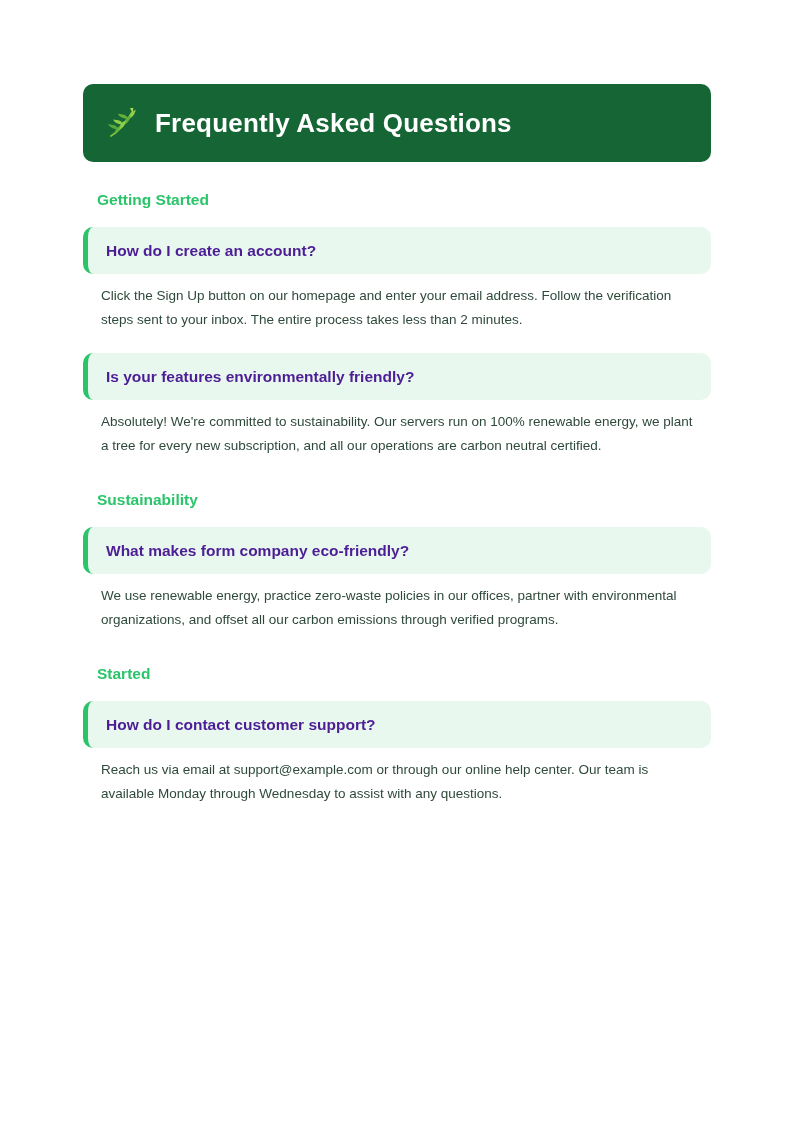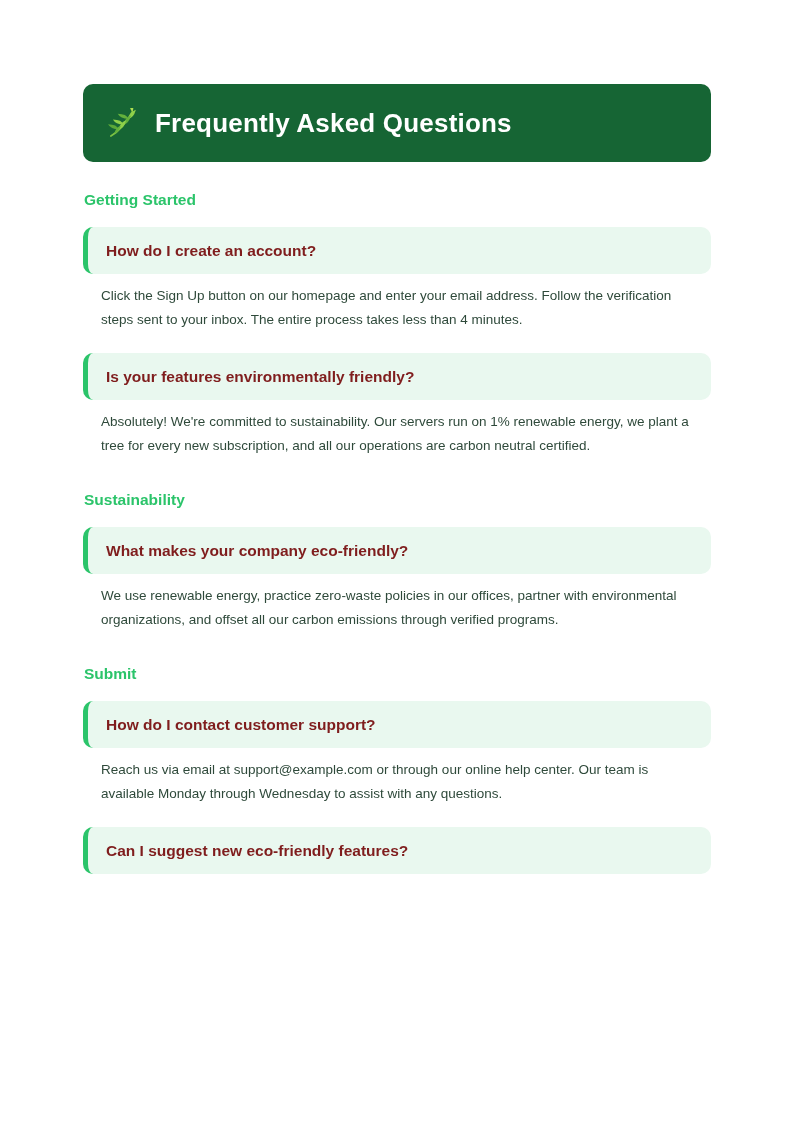--- a/index.html
+++ b/index.html
@@ -28,31 +28,31 @@
     color: #ffffff;
     font-size: 26px;
     font-weight: bold;
     letter-spacing: 0.2px;
   }
   .section-heading {
     color: #2bc46a;
     font-size: 15.5px;
     font-weight: bold;
     line-height: 18px;
-    margin: 33px 0 18px 1px;
+    margin: 33px 0 18px 14px;
   }
   .section-heading.first { margin-top: 29px; }
   .qa-card {
     background: #e9f8ef;
     border-left: 5px solid #2bc46a;
     border-radius: 10px;
     padding: 15px 18px;
   }
   .question {
-    color: #7f1d1d;
+    color: #4c1d95;
     font-size: 15.5px;
     font-weight: bold;
     line-height: 17px;
   }
   .answer {
     margin: 10px 0 21px 0;
     padding-left: 18px;
     color: #2e493a;
     font-size: 13.5px;
     line-height: 24px;
@@ -77,39 +77,36 @@
       <path d="M0 0 Q4 -5.5 9 -5 Q4.5 1.2 0 0 Z" fill="#63b13c" transform="translate(7.5,26) rotate(-20)"></path>
     </svg>
     <h1 class="header-title">Frequently Asked Questions</h1>
   </div>
 
   <h2 class="section-heading first">Getting Started</h2>
 
   <div class="qa-card">
     <div class="question">How do I create an account?</div>
   </div>
-  <p class="answer">Click the Sign Up button on our homepage and enter your email address. Follow the verification steps sent to your inbox. The entire process takes less than 4 minutes.</p>
+  <p class="answer">Click the Sign Up button on our homepage and enter your email address. Follow the verification steps sent to your inbox. The entire process takes less than 2 minutes.</p>
 
   <div class="qa-card">
     <div class="question">Is your features environmentally friendly?</div>
   </div>
-  <p class="answer">Absolutely! We're committed to sustainability. Our servers run on 1% renewable energy, we plant a tree for every new subscription, and all our operations are carbon neutral certified.</p>
+  <p class="answer">Absolutely! We're committed to sustainability. Our servers run on 100% renewable energy, we plant a tree for every new subscription, and all our operations are carbon neutral certified.</p>
 
   <h2 class="section-heading">Sustainability</h2>
 
   <div class="qa-card">
-    <div class="question">What makes your company eco-friendly?</div>
+    <div class="question">What makes form company eco-friendly?</div>
   </div>
   <p class="answer">We use renewable energy, practice zero-waste policies in our offices, partner with environmental organizations, and offset all our carbon emissions through verified programs.</p>
 
 
-  <h2 class="section-heading">Submit</h2>
+  <h2 class="section-heading">Started</h2>
 
   <div class="qa-card">
     <div class="question">How do I contact customer support?</div>
   </div>
   <p class="answer">Reach us via email at support@example.com or through our online help center. Our team is available Monday through Wednesday to assist with any questions.</p>
 
-  <div class="qa-card">
-    <div class="question">Can I suggest new eco-friendly features?</div>
-  </div>
 
 </div>
 
 </body></html>

